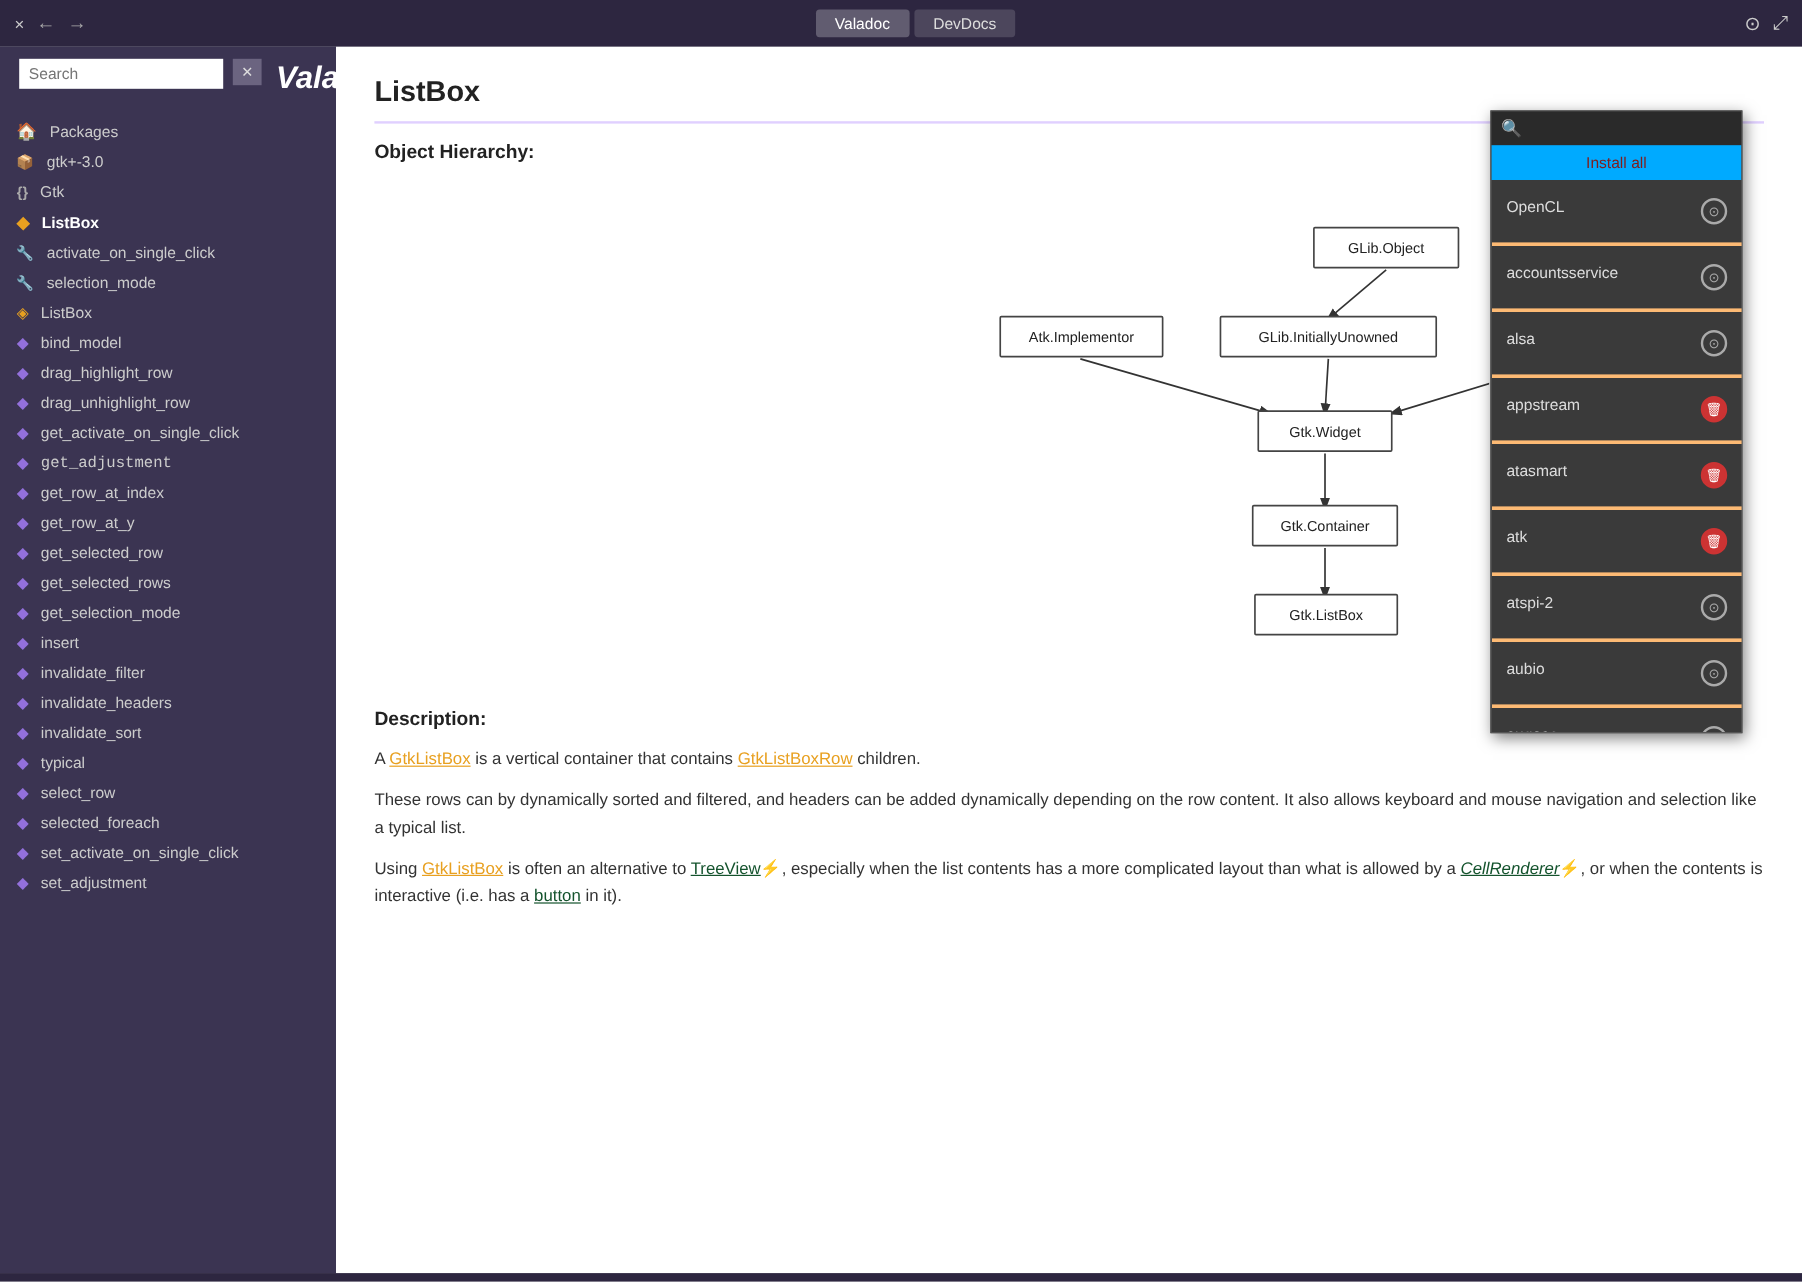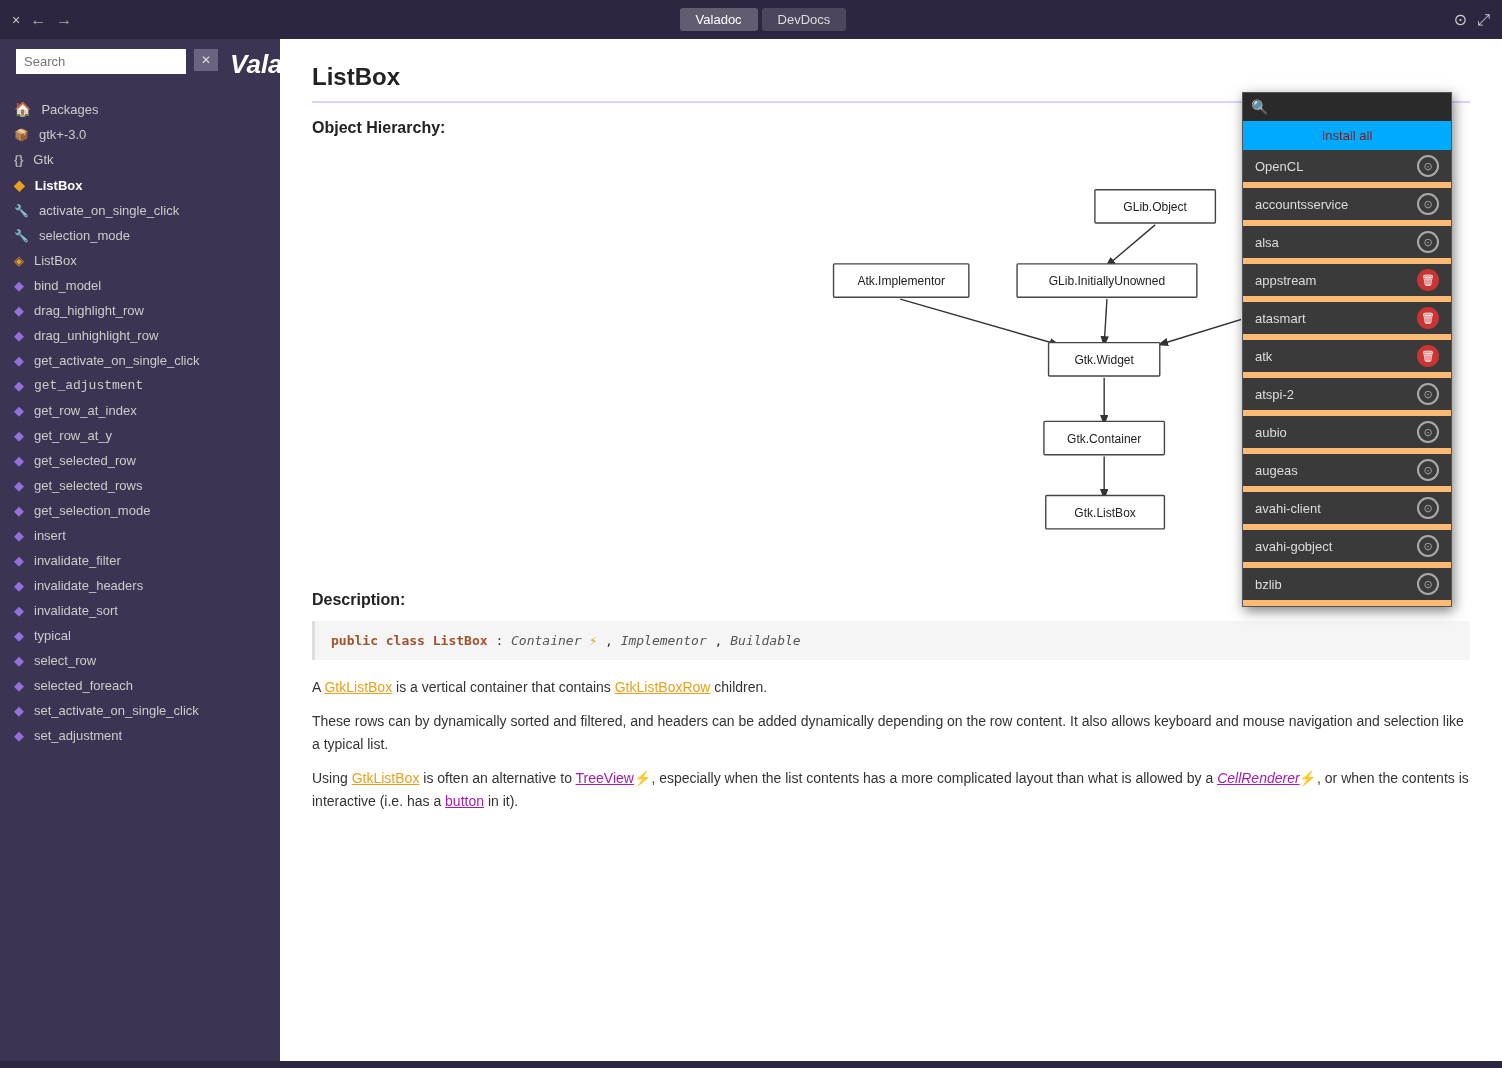--- a/index.html
+++ b/index.html
@@ -159,21 +159,21 @@
     .kw-class { color: #a0522d; font-weight: bold; }
     .class-name { color: #a0522d; font-weight: bold; }
     .type-name { font-style: italic; color: #555; }
 
     .desc-para {
       color: #333;
       line-height: 1.6;
       margin-bottom: 12px;
       font-size: 14px;
     }
-    .link-blue { color: #a21caf; cursor: pointer; text-decoration: underline; }
+    .link-blue { color: #14532d; cursor: pointer; text-decoration: underline; }
     .link-class { color: #e8a020; cursor: pointer; text-decoration: underline; }
 
     
     .dropdown-panel {
       position: fixed;
       top: 92px;
       right: 50px;
       width: 210px;
       background: #3a3a3a;
       border: 1px solid #555;
@@ -207,25 +207,25 @@
       display: block;
     }
     .dropdown-list {
       max-height: 460px;
       overflow-y: auto;
     }
     .dropdown-list::-webkit-scrollbar { width: 4px; }
     .dropdown-list::-webkit-scrollbar-thumb { background: #666; }
     .dropdown-item {
       display: flex;
-      align-items: center;
+      align-items: flex-start;
       justify-content: space-between;
-      padding: 5px 12px;
+      padding: 15px 12px;
       cursor: pointer;
-      border-bottom: 6px solid #fdba74;
+      border-bottom: 3px solid #fdba74;
     }
     .dropdown-item-name { color: #ddd; font-size: 13px; }
     .dropdown-item-icon {
       width: 22px;
       height: 22px;
       border-radius: 50%;
       border: 2px solid #aaa;
       display: flex;
       align-items: center;
       justify-content: center;
@@ -419,34 +419,20 @@
 
         <rect x="525" y="268" width="130" height="36" fill="white" stroke="#444" stroke-width="1.5" rx="1"></rect>
         <text x="590" y="291" text-anchor="middle" font-size="13" font-family="Arial" fill="#222">Gtk.Container</text>
 
         <rect x="527" y="348" width="128" height="36" fill="white" stroke="#444" stroke-width="1.5" rx="1"></rect>
         <text x="591" y="371" text-anchor="middle" font-size="13" font-family="Arial" fill="#222">Gtk.ListBox</text>
       </svg>
     </div>
 
     <div class="description-heading">Description:</div>
-    <div class="code-block">
-      <span class="kw-public">public</span>
-      <span> </span>
-      <span class="kw-class">class</span>
-      <span> </span>
-      <span class="class-name">ListBox</span>
-      <span> : </span>
-      <span class="type-name">Container</span>
-      <span style="color:#e8a020;">⚡</span>
-      <span>,  </span>
-      <span class="type-name">Implementor</span>
-      <span>,  </span>
-      <span class="type-name">Buildable</span>
-    </div>
 
     <p class="desc-para">
       A <span class="link-class">GtkListBox</span> is a vertical container that contains <span class="link-class">GtkListBoxRow</span> children.
     </p>
     <p class="desc-para">
       These rows can by dynamically sorted and filtered, and headers can be added dynamically depending on the row content. It also allows keyboard and mouse navigation and selection like a typical list.
     </p>
     <p class="desc-para">
       Using <span class="link-class">GtkListBox</span> is often an alternative to <span class="link-blue">TreeView</span><span style="color:#e8a020;">⚡</span>, especially when the list contents has a more complicated layout than what is allowed by a <span class="link-blue"><i>CellRenderer</i></span><span style="color:#e8a020;">⚡</span>, or when the contents is interactive (i.e. has a <span class="link-blue">button</span> in it).
     </p>

